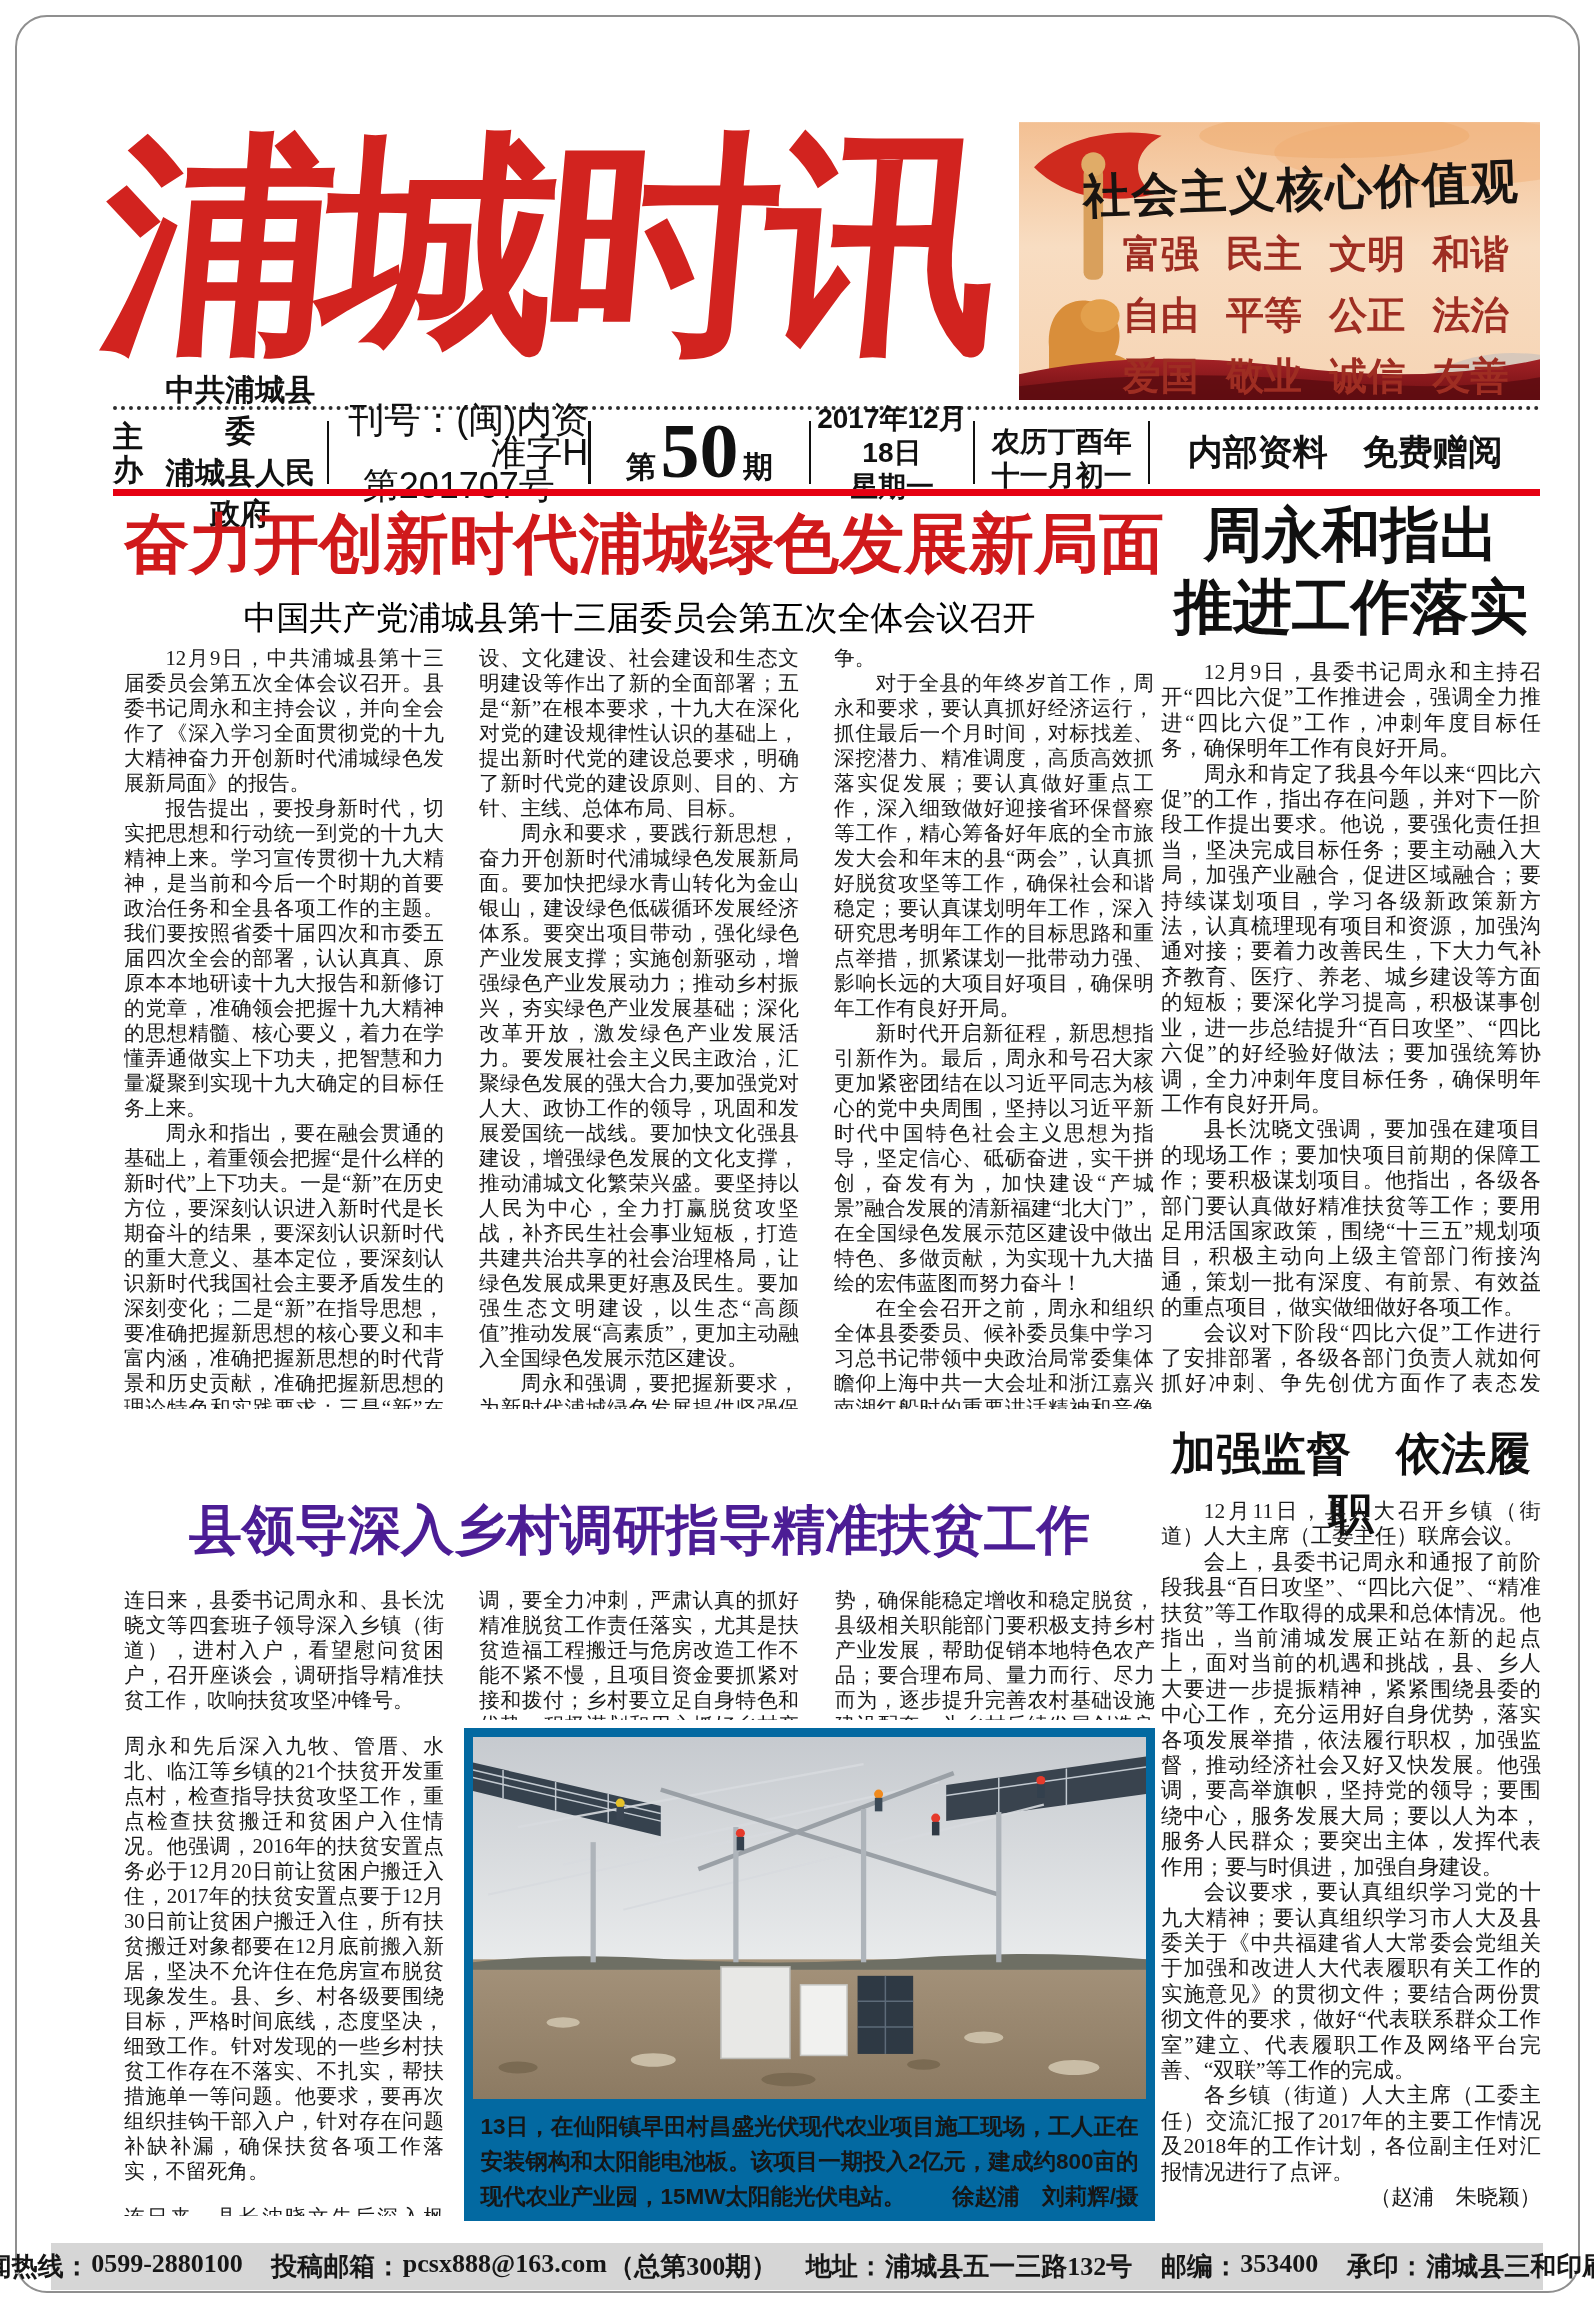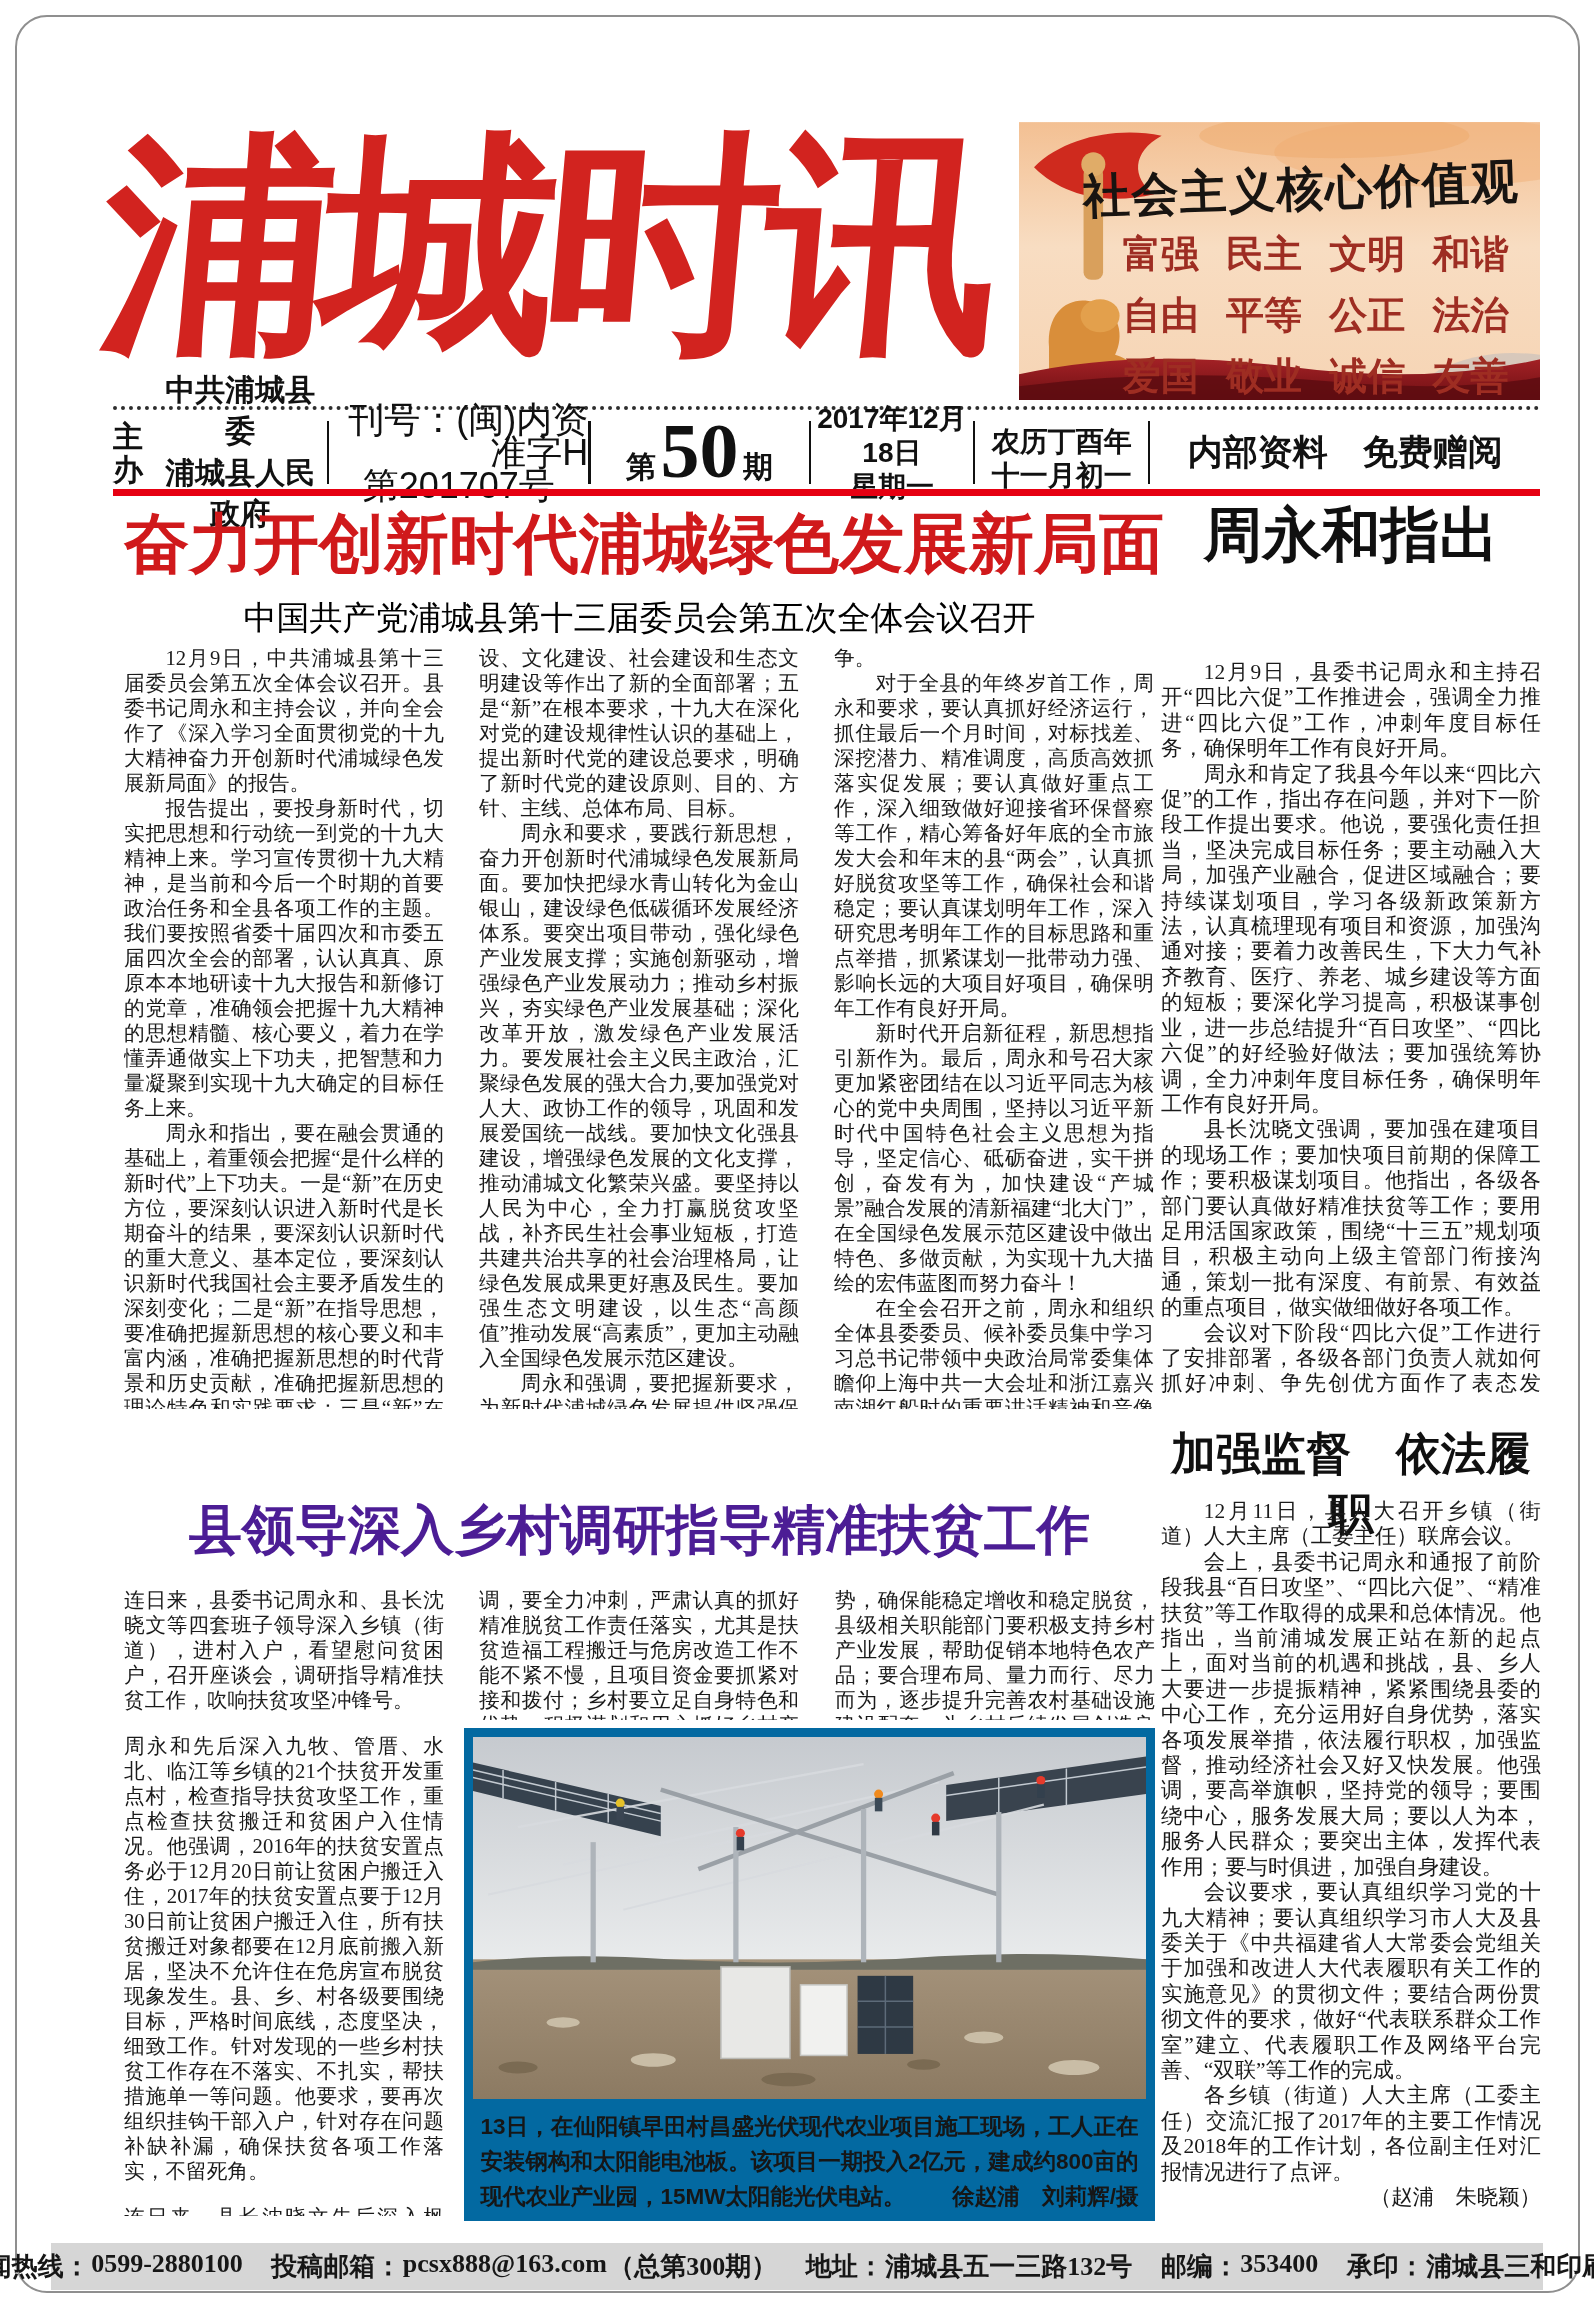--- a/index.html
+++ b/index.html
@@ -187,20 +187,21 @@
       <p class="cont">争。</p>
       <p>对于全县的年终岁首工作，周永和要求，要认真抓好经济运行，抓住最后一个月时间，对标找差、深挖潜力、精准调度，高质高效抓落实促发展；要认真做好重点工作，深入细致做好迎接省环保督察等工作，精心筹备好年底的全市旅发大会和年末的县“两会”，认真抓好脱贫攻坚等工作，确保社会和谐稳定；要认真谋划明年工作，深入研究思考明年工作的目标思路和重点举措，抓紧谋划一批带动力强、影响长远的大项目好项目，确保明年工作有良好开局。</p>
       <p>新时代开启新征程，新思想指引新作为。最后，周永和号召大家更加紧密团结在以习近平同志为核心的党中央周围，坚持以习近平新时代中国特色社会主义思想为指导，坚定信心、砥砺奋进，实干拼创，奋发有为，加快建设“产城景”融合发展的清新福建“北大门”，在全国绿色发展示范区建设中做出特色、多做贡献，为实现十九大描绘的宏伟蓝图而努力奋斗！</p>
       <p>在全会召开之前，周永和组织全体县委委员、候补委员集中学习习总书记带领中央政治局常委集体瞻仰上海中共一大会址和浙江嘉兴南湖红船时的重要讲话精神和音像视频，随后并带领全体委员、候补委员集体重温了入党誓词。</p>
 
     </div>
   </div>
 
   <div class="duty-headline">
     <div>周永和指出</div>
+    <div>推进工作落实</div>
   </div>
   <div class="rbody duty-body">
     <p>12月9日，县委书记周永和主持召开“四比六促”工作推进会，强调全力推进“四比六促”工作，冲刺年度目标任务，确保明年工作有良好开局。</p>
     <p>周永和肯定了我县今年以来“四比六促”的工作，指出存在问题，并对下一阶段工作提出要求。他说，要强化责任担当，坚决完成目标任务；要主动融入大局，加强产业融合，促进区域融合；要持续谋划项目，学习各级新政策新方法，认真梳理现有项目和资源，加强沟通对接；要着力改善民生，下大力气补齐教育、医疗、养老、城乡建设等方面的短板；要深化学习提高，积极谋事创业，进一步总结提升“百日攻坚”、“四比六促”的好经验好做法；要加强统筹协调，全力冲刺年度目标任务，确保明年工作有良好开局。</p>
     <p>县长沈晓文强调，要加强在建项目的现场工作；要加快项目前期的保障工作；要积极谋划项目。他指出，各级各部门要认真做好精准扶贫等工作；要用足用活国家政策，围绕“十三五”规划项目，积极主动向上级主管部门衔接沟通，策划一批有深度、有前景、有效益的重点项目，做实做细做好各项工作。</p>
     <p><span>会议对下阶段“四比六促”工作进行了安排部署，各级各部门负责人就如何抓好冲刺、争先创优方面作了表态发言。</span></p>
   </div>
 
   <div class="supervise-headline">加强监督　依法履职</div>
   <div class="rbody supervise-body">

